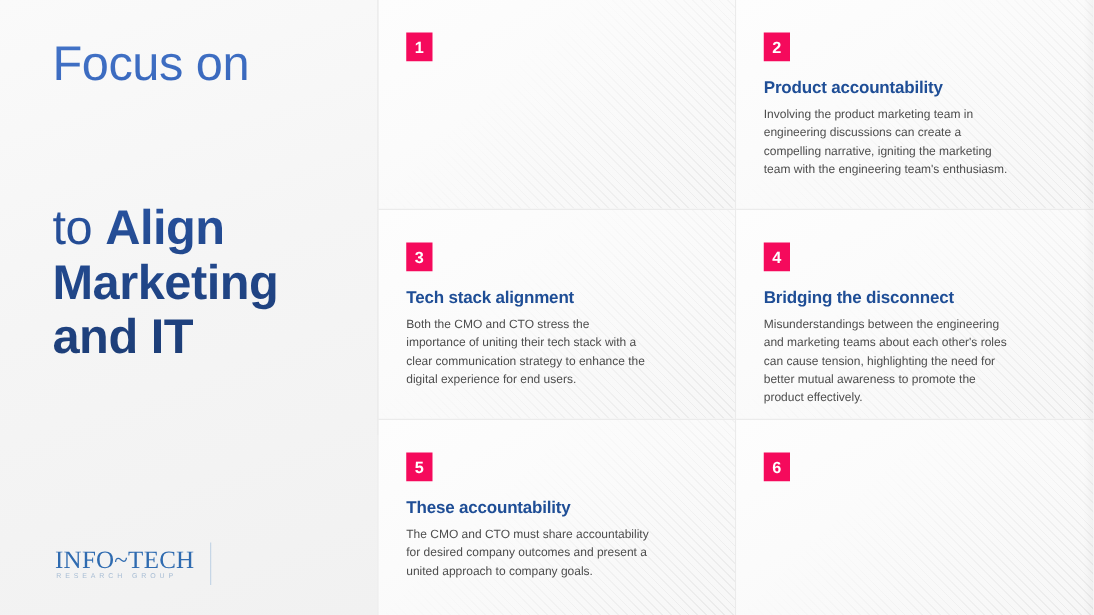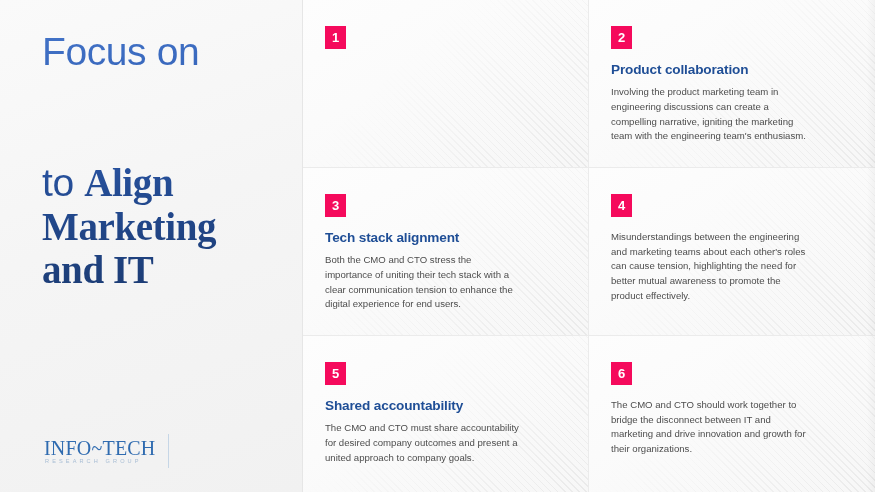--- a/index.html
+++ b/index.html
@@ -42,21 +42,21 @@
     font-size: 39px;
     line-height: 1.12;
     letter-spacing: -0.4px;
     font-weight: 400;
     background: linear-gradient(175deg, #4474c8 0%, #2f5eb4 30%, #234a90 62%, #1b3a70 100%);
     -webkit-background-clip: text;
     background-clip: text;
     color: transparent;
     -webkit-text-fill-color: transparent;
   }
-  .headline .bold { font-weight: 700; font-family: Liberation Serif, serif; }
+  .headline .bold { font-weight: 700; }
 
   
   .logo-lockup {
     position: absolute;
     left: 44px;
     bottom: 24px;
     display: flex;
     align-items: center;
     gap: 12px;
   }
@@ -204,51 +204,51 @@
 
     <div class="card">
       <div class="card-inner">
         <div class="badge">1</div>
       </div>
     </div>
 
     <div class="card">
       <div class="card-inner">
         <div class="badge">2</div>
-        <div class="card-title">Product collaboration</div>
+        <div class="card-title">Product accountability</div>
         <div class="card-body">Involving the product marketing team in engineering discussions can create a compelling narrative, igniting the marketing team with the engineering team's enthusiasm.</div>
       </div>
     </div>
 
     <div class="card">
       <div class="card-inner">
         <div class="badge">3</div>
         <div class="card-title">Tech stack alignment</div>
-        <div class="card-body">Both the CMO and CTO stress the importance of uniting their tech stack with a clear communication tension to enhance the digital experience for end users.</div>
+        <div class="card-body">Both the CMO and CTO stress the importance of uniting their tech stack with a clear communication strategy to enhance the digital experience for end users.</div>
       </div>
     </div>
 
     <div class="card">
       <div class="card-inner">
         <div class="badge">4</div>
+        <div class="card-title">Bridging the disconnect</div>
         <div class="card-body">Misunderstandings between the engineering and marketing teams about each other's roles can cause tension, highlighting the need for better mutual awareness to promote the product effectively.</div>
       </div>
     </div>
 
     <div class="card">
       <div class="card-inner">
         <div class="badge">5</div>
-        <div class="card-title">Shared accountability</div>
+        <div class="card-title">These accountability</div>
         <div class="card-body">The CMO and CTO must share accountability for desired company outcomes and present a united approach to company goals.</div>
       </div>
     </div>
 
     <div class="card">
       <div class="card-inner">
         <div class="badge">6</div>
-        <div class="card-body">The CMO and CTO should work together to bridge the disconnect between IT and marketing and drive innovation and growth for their organizations.</div>
       </div>
     </div>
 
   </div>
 
   <div class="edge-shade"></div>
 </div>
 
 </body></html>

